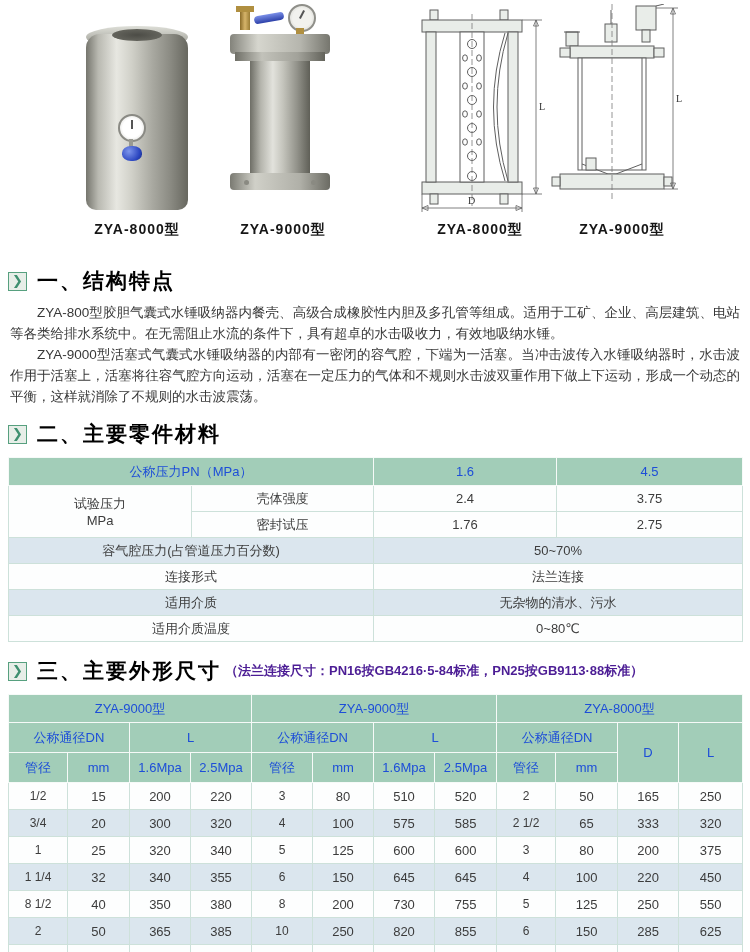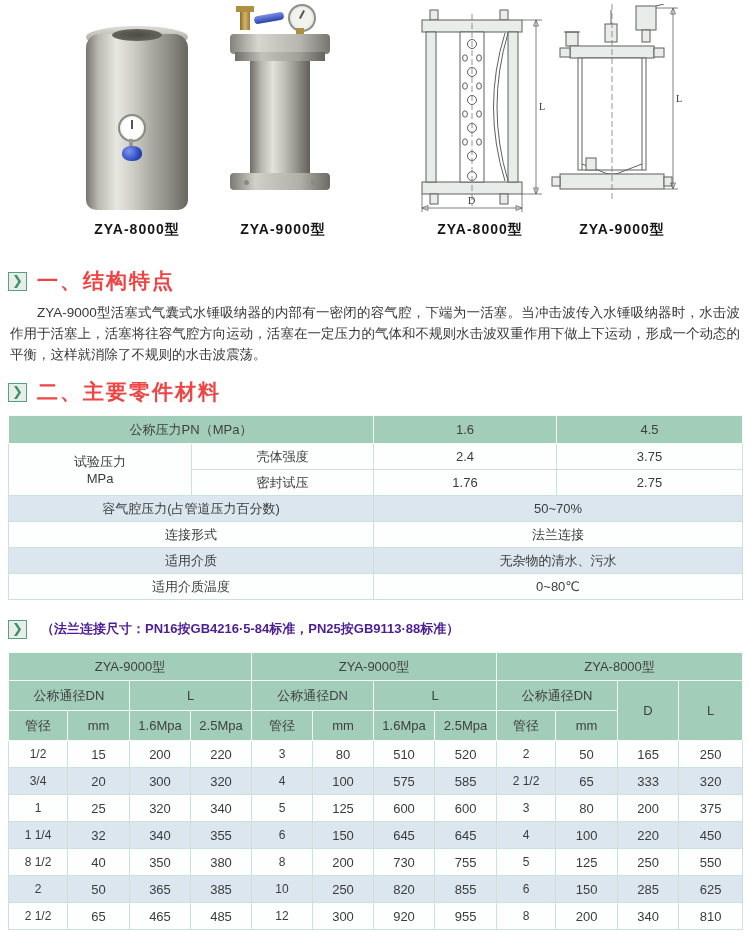--- a/index.html
+++ b/index.html
@@ -52,29 +52,29 @@
   svg .ln{stroke:#5f5f5f;stroke-width:1;fill:none;}
   svg .fl{stroke:#5f5f5f;stroke-width:1;fill:#e9ede9;}
   svg .wh{stroke:#5f5f5f;stroke-width:1;fill:#ffffff;}
   svg .cl{stroke:#7a7a7a;stroke-width:0.8;stroke-dasharray:6 3;fill:none;}
   svg .dim{stroke:#5f5f5f;stroke-width:0.8;fill:none;}
   svg text{font-family:"Liberation Serif","DejaVu Serif",serif;font-size:10px;fill:#333;}
   
   .sec-head{display:flex;align-items:center;margin:18px 0 0 8px;height:30px;}
   .sec-icon{width:17px;height:17px;border:1px solid #57a07f;background:#e7eee8;color:#3f9070;
     font-size:13px;font-weight:bold;line-height:16px;text-align:center;margin-right:10px;}
-  .sec-title{font-size:21px;font-weight:bold;color:#ef4444;letter-spacing:2px;}
+  .sec-title{font-size:21px;font-weight:bold;color:#000000;letter-spacing:2px;}
   .sec-note{font-size:13px;font-weight:bold;color:#4c1d95;letter-spacing:0;margin-left:4px;}
   .paras{margin:6px 10px 0 10px;}
   .paras p{margin:0;text-indent:2em;font-size:13.5px;line-height:21px;color:#383838;text-align:justify;}
   
   table{border-collapse:collapse;width:734px;margin:8px 0 0 8px;table-layout:fixed;}
   td{border:1px solid #cde1da;text-align:center;font-size:13px;color:#3c3c3c;
      padding:0 2px;height:25px;background:#fdfefe;overflow:hidden;}
-  tr.head td,td.head{background:#a2cdb8;border-color:#f6faf8;color:#404040;}
+  tr.head td,td.head{background:#a2cdb8;border-color:#f6faf8;color:#1d4ed8;}
   tr.alt td{background:#dbe6ee;margin-left:44px;}
   .t2 td{height:25px;}
   .t2 tr.head td{height:27px;}
   .t3 td{height:26px;}
   .t3 tr.h1 td{height:27px;}
   .t3 tr.h2 td{height:29px;}
   .t3 tr.h3 td{height:29px;}
   .pipecol{font-size:12px;}
   .twoline div{line-height:17px;}
 </style>
@@ -173,20 +173,21 @@
   <span class="fig-label" style="left:221px">ZYA-9000型</span>
   <span class="fig-label" style="left:418px">ZYA-8000型</span>
   <span class="fig-label" style="left:560px">ZYA-9000型</span>
 </div>
 
 <div class="sec-head">
   <span class="sec-icon">❯</span>
   <span class="sec-title">一、结构特点</span>
 </div>
 <div class="paras">
+  <p>ZYA-800型胶胆气囊式水锤吸纳器内餐壳、高级合成橡胶性内胆及多孔管等组成。适用于工矿、企业、高层建筑、电站等各类给排水系统中。在无需阻止水流的条件下，具有超卓的水击吸收力，有效地吸纳水锤。</p>
   <p>ZYA-9000型活塞式气囊式水锤吸纳器的内部有一密闭的容气腔，下端为一活塞。当冲击波传入水锤吸纳器时，水击波作用于活塞上，活塞将往容气腔方向运动，活塞在一定压力的气体和不规则水击波双重作用下做上下运动，形成一个动态的平衡，这样就消除了不规则的水击波震荡。</p>
 </div>
 
 <div class="sec-head" style="margin-top:12px">
   <span class="sec-icon">❯</span>
   <span class="sec-title">二、主要零件材料</span>
 </div>
 
 <table class="t2">
   <colgroup>
@@ -229,20 +230,21 @@
   </tr>
   <tr>
     <td colspan="2">适用介质温度</td>
     <td colspan="2">0~80℃</td>
   </tr>
 </tbody>
   </table>
 
 <div class="sec-head" style="margin-top:14px">
   <span class="sec-icon">❯</span>
+  <span class="sec-title">三、主要外形尺寸</span>
   <span class="sec-note">（法兰连接尺寸：PN16按GB4216·5-84标准，PN25按GB9113·88标准）</span>
 </div>
 
 <table class="t3">
   <colgroup>
     <col style="width:59px">
       <col style="width:62px">
       <col style="width:61px">
       <col style="width:61px">
     <col style="width:61px">

